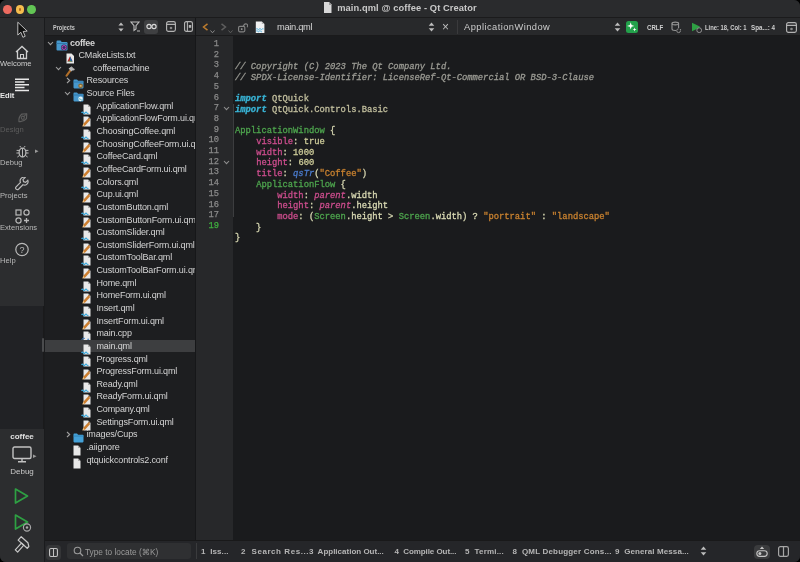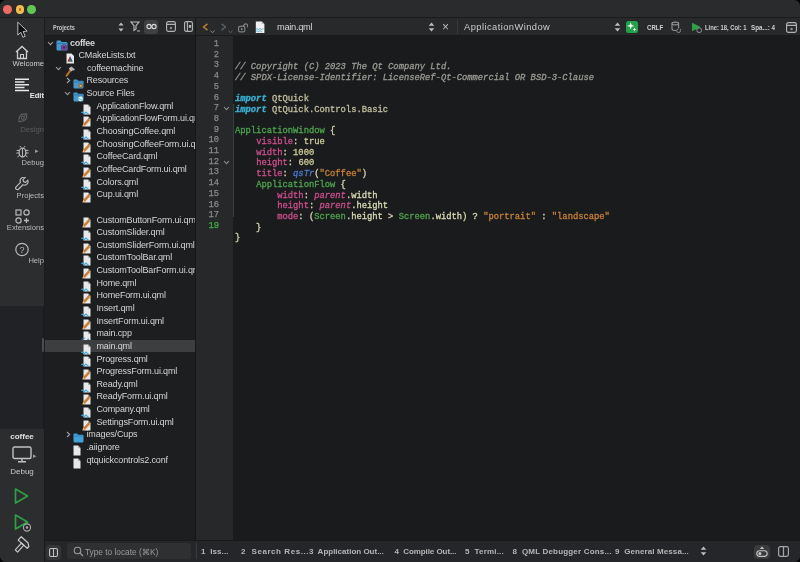--- a/index.html
+++ b/index.html
@@ -7,21 +7,21 @@
 .abs { position:absolute; }
 #stage { position:relative; width:800px; height:562px; background:#1a1b1d; border-radius:6px; overflow:hidden; }
 
 
 #titlebar { left:0; top:0; width:800px; height:18px; background:#2a2b2d; border-bottom:1px solid #1b1b1c; }
 .tl { border-radius:50%; width:8.8px; height:8.8px; top:4.8px; }
 #title { top:2px; left:0; width:800px; text-align:center; color:#c9c9c9; font-size:9.3px; font-weight:bold; letter-spacing:0.1px; }
 
 
 #sidebar { left:0; top:18px; width:44px; height:544px; background:#212225; border-right:1px solid #1a1a1b; }
-.mode { position:absolute; width:44px; text-align:right; color:#b9b9b9; font-size:7.6px; }
+.mode { position:absolute; width:44px; text-align:left; color:#b9b9b9; font-size:7.6px; }
 .mode svg { display:block; margin:0 auto 0; }
 .mlabel { display:block; margin-top:0px; line-height:8.7px; }
 
 
 #pph { left:45px; top:18px; width:151px; height:18px; background:#28292b; border-bottom:1px solid #1a1a1b; }
 #ptree { left:45px; top:36px; width:151px; height:504px; background:#1d1e20; overflow:hidden; }
 .trow { position:absolute; height:12.6px; width:151px; white-space:nowrap; }
 .trow .tx { position:absolute; top:1.2px; color:#d4d4d4; font-size:9px; letter-spacing:-0.15px; }
 .sel { background:#3d3e40; }
 .ticon { position:absolute; top:1px; }
@@ -50,20 +50,25 @@
 </style>
 </head>
 <body>
 <div id="stage">
 
   <div class="abs" id="titlebar"></div>
   <div class="abs tl" style="left:3.4px; background:#ed6b60;"></div>
   <div class="abs tl" style="left:15.6px; background:#f5bd4e;"></div>
   <div class="abs" style="left:18.8px; top:8px; width:2.6px; height:2.6px; border-radius:50%; background:#b06a20;"></div>
   <div class="abs tl" style="left:27.4px; background:#62c554;"></div>
+  <div class="abs" id="title">
+    <svg style="vertical-align:-2px; margin-right:5px" width="9" height="11" viewBox="0 0 9 11">
+        <path d="M1 0 h5 l2.5 2.5 v8.5 h-7.5 z" fill="#d8d8d8"></path>
+        <path d="M6 0 l3 3 h-3 z" fill="#9a9a9a"></path>
+      </svg>main.qml @ coffee - Qt Creator</div>
 
   <div class="abs" id="sidebar"></div>
   <div class="abs" style="left:0; top:18px; width:44px; height:288px; background:#2c2d2f"></div>
   <div class="abs" style="left:0; top:429px; width:44px; height:133px; background:#2c2d2f"></div>
   <div class="abs" style="left:41.5px; top:338px; width:2.5px; height:14px; background:#4a4b4d; border-radius:1px"></div>
 
   <svg class="abs" style="left:16px; top:21px" width="12" height="18" viewBox="0 0 12 18">
       <path d="M1.8 1.2 L1.8 14 L4.9 11.3 L6.9 16.3 L9.2 15.3 L7.2 10.5 L11.2 10.1 Z" fill="#101010" stroke="#ececec" stroke-width="0.75"></path>
     </svg>
   <div class="mode" style="top:44.5px; color:#cfcfcf">
@@ -191,21 +196,21 @@
       </div>
   <div class="trow" style="top:25.7px">
         <svg class="abs" style="left:10.0px; top:4.3px" width="7" height="5" viewBox="0 0 7 5">
           <path d="M1 1 L3.5 3.7 L6 1" fill="none" stroke="#9f9f9f" stroke-width="1.1"></path>
         </svg>
         <span class="ticon" style="left:20px"><svg width="11" height="11" viewBox="0 0 11 11">
             <path d="M1.6 9.6 L5.6 4.1" stroke="#b06e28" stroke-width="2.1" stroke-linecap="round"></path>
             <path d="M3.6 2.6 L6.4 0.6 L9.8 3.2 L9 4.4 L7.9 4.3 L6.3 5.6 Z" fill="#b9b9b9"></path>
             <path d="M6.2 0.8 L9.6 3.4" stroke="#8a8a8a" stroke-width="0.8"></path>
           </svg></span>
-        <span class="tx" style="left:42px;text-align:right;">coffeemachine</span>
+        <span class="tx" style="left:48px;text-align:right;">coffeemachine</span>
       </div>
   <div class="trow" style="top:38.3px">
         <svg class="abs" style="left:21.0px; top:3px" width="5" height="7" viewBox="0 0 5 7">
           <path d="M1 1 L3.7 3.5 L1 6" fill="none" stroke="#9f9f9f" stroke-width="1.1"></path>
         </svg>
         <span class="ticon" style="left:27.5px"><svg width="11" height="10" viewBox="0 0 11 10">
             <path d="M0.5 1.3 a0.8 0.8 0 0 1 0.8-0.8 h2.7 l1.1 1.3 h4.6 a0.8 0.8 0 0 1 0.8 0.8 v6 a0.8 0.8 0 0 1 -0.8 0.8 h-8.4 a0.8 0.8 0 0 1 -0.8-0.8 z" fill="#4798cc"></path>
             <path d="M0.5 2.6 h10 v0.9 h-10 z" fill="#3179ab"></path>
             <circle cx="7.6" cy="6.8" r="2.4" fill="#8a6a38"></circle>
             <rect x="6.6" y="6" width="2" height="1.8" rx="0.3" fill="#d8b870"></rect>
@@ -288,20 +293,28 @@
       </div>
   <div class="trow" style="top:152.1px">
         <span class="ticon" style="left:36px"><svg width="11" height="11" viewBox="0 0 11 11">
             <path d="M2.5 0.5 h4.6 l2.4 2.4 v7.6 h-7 z" fill="#e8e8e8"></path>
             <path d="M7.1 0.5 l2.4 2.4 h-2.4 z" fill="#a8a8a8"></path>
             <path d="M1.5 10.4 l0.6-2.3 5.1-5.5 1.8 1.6 -5.3 5.7 z" fill="#cd7e2e"></path>
             <path d="M1.5 10.4 l0.6-2.3 1.7 1.5 z" fill="#ecc88c"></path>
             <path d="M7.6 2.2 l1.2 1.1" stroke="#a8651f" stroke-width="1.2"></path>
           </svg></span>
         <span class="tx" style="left:51.5px;">Cup.ui.qml</span>
+      </div>
+  <div class="trow" style="top:164.7px">
+        <span class="ticon" style="left:36px"><svg width="11" height="11" viewBox="0 0 11 11">
+            <path d="M2.5 0.5 h4.6 l2.4 2.4 v7.6 h-7 z" fill="#e8e8e8"></path>
+            <path d="M7.1 0.5 l2.4 2.4 h-2.4 z" fill="#a8a8a8"></path>
+            <path d="M0.5 8.9 q0.9-1.5 1.8 0 q0.9 1.5 1.8 0 q0.9-1.5 1.8 0 q0.7 1.1 1.6 0.3" stroke="#3da9dc" stroke-width="1.1" fill="none"></path>
+          </svg></span>
+        <span class="tx" style="left:51.5px;">CustomButton.qml</span>
       </div>
   <div class="trow" style="top:177.4px">
         <span class="ticon" style="left:36px"><svg width="11" height="11" viewBox="0 0 11 11">
             <path d="M2.5 0.5 h4.6 l2.4 2.4 v7.6 h-7 z" fill="#e8e8e8"></path>
             <path d="M7.1 0.5 l2.4 2.4 h-2.4 z" fill="#a8a8a8"></path>
             <path d="M1.5 10.4 l0.6-2.3 5.1-5.5 1.8 1.6 -5.3 5.7 z" fill="#cd7e2e"></path>
             <path d="M1.5 10.4 l0.6-2.3 1.7 1.5 z" fill="#ecc88c"></path>
             <path d="M7.6 2.2 l1.2 1.1" stroke="#a8651f" stroke-width="1.2"></path>
           </svg></span>
         <span class="tx" style="left:51.5px;">CustomButtonForm.ui.qml</span>

